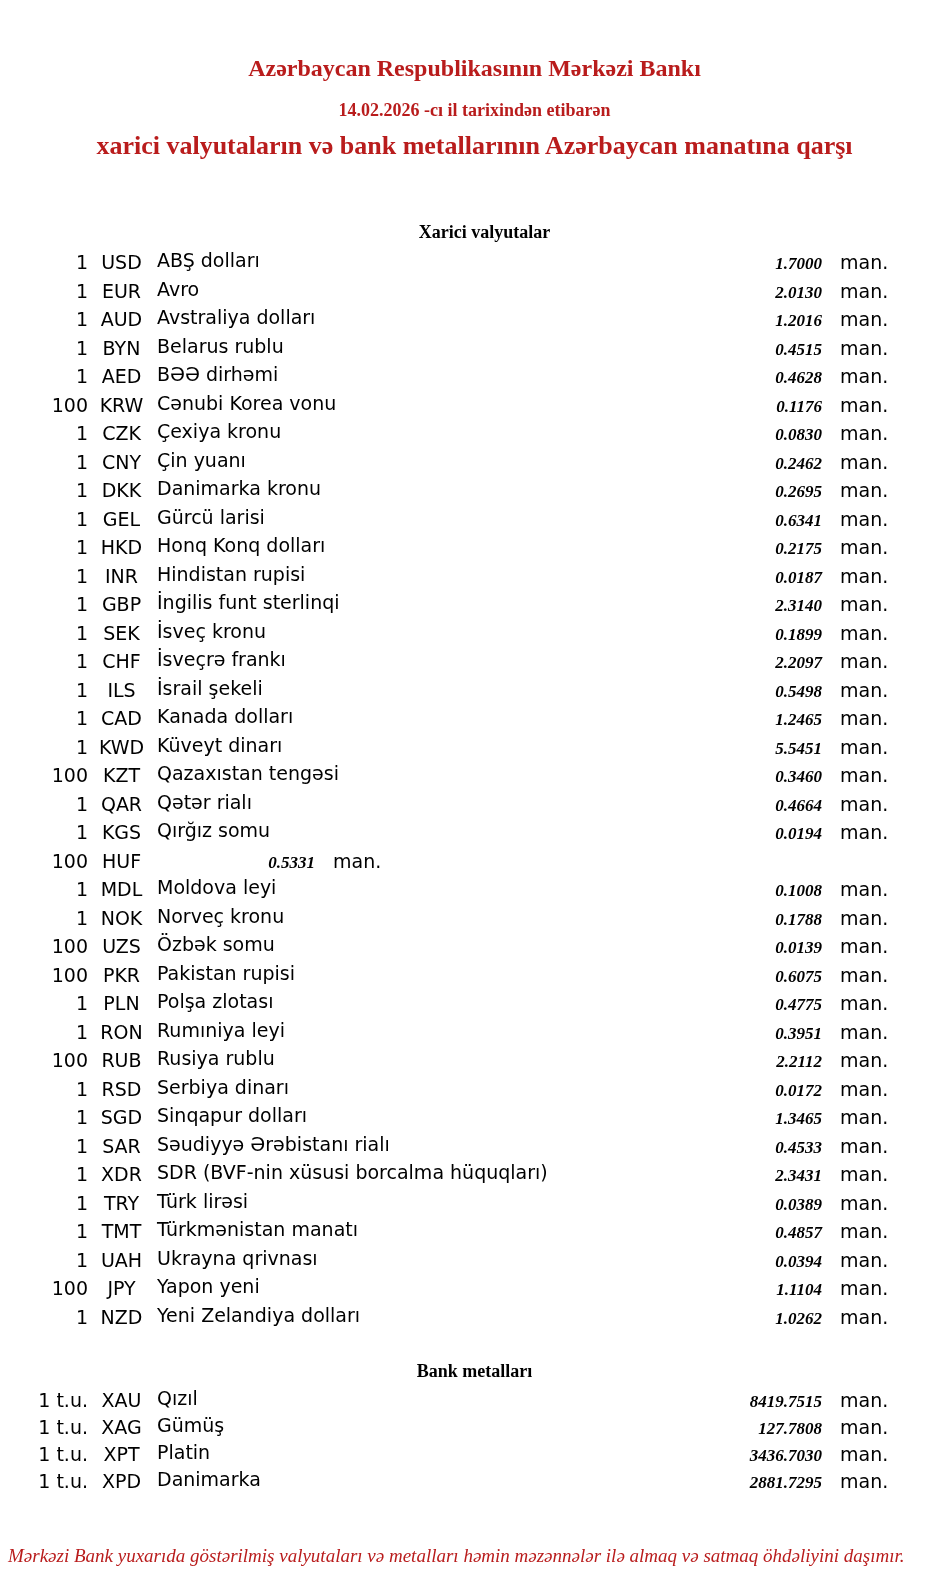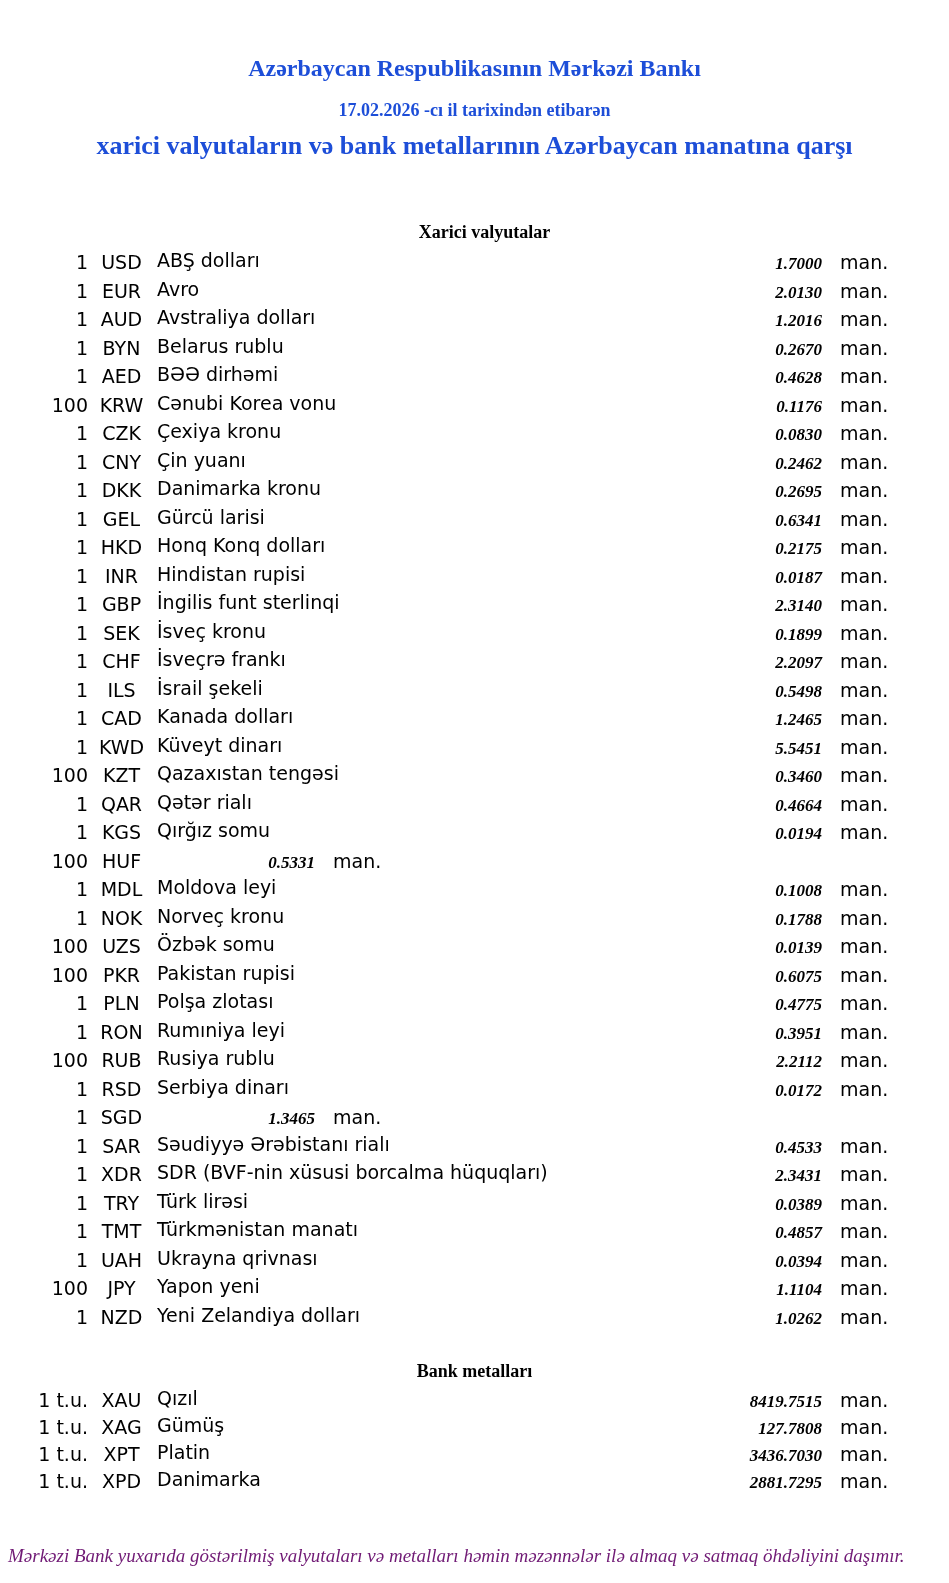--- a/index.html
+++ b/index.html
@@ -3,21 +3,21 @@
 <meta charset="utf-8">
 <style>
   html,body{margin:0;padding:0;background:#ffffff;}
   .doc{
     position:relative;width:949px;height:1583px;margin:0 auto;
     background:#ffffff;color:#000000;overflow:hidden;
     font-family:"DejaVu Sans",sans-serif;
   }
   .hdr{
     font-family:"Liberation Serif",serif;font-weight:bold;
-    text-align:center;color:#1d4ed8;
+    text-align:center;color:#b91c1c;
   }
   .title{font-size:24px;line-height:28px;padding-top:54px;}
   .date-line{font-size:18px;line-height:22px;margin-top:17px;}
   .subtitle{font-size:26px;line-height:23px;margin-top:13px;}
   .section-title{
     font-family:"Liberation Serif",serif;font-weight:bold;
     font-size:18px;line-height:22px;text-align:center;
   }
   .currencies-title{margin-top:64px;padding-left:20px;}
   .metals-title{margin-top:26px;}
@@ -38,30 +38,30 @@
   .rate{
     width:160px;text-align:right;flex:none;
     font-family:"Liberation Serif",serif;
     font-style:italic;font-weight:bold;font-size:17px;
     white-space:nowrap;
   }
   .unit{padding-left:18px;font-size:19px;flex:none;}
   .footer{
     margin-top:48px;padding-left:8px;
     font-family:"Liberation Serif",serif;font-style:italic;
-    font-size:19px;line-height:22px;color:#701a75;
+    font-size:19px;line-height:22px;color:#b91c1c;
   }
 </style>
 </head>
 <body>
 
 <div class="doc">
 
   <div class="hdr title">Azərbaycan Respublikasının Mərkəzi Bankı</div>
-  <div class="hdr date-line">17.02.2026 -cı il tarixindən etibarən</div>
+  <div class="hdr date-line">14.02.2026 -cı il tarixindən etibarən</div>
   <div class="hdr subtitle">xarici valyutaların və bank metallarının Azərbaycan manatına qarşı</div>
 
   <div class="section-title currencies-title">Xarici valyutalar</div>
 
   <div class="table currencies-table">
 
       <div class="row crow">
         <span class="qty">1</span>
         <span class="code">USD</span>
         <span class="name">ABŞ dolları</span>
@@ -82,21 +82,21 @@
         <span class="code">AUD</span>
         <span class="name">Avstraliya dolları</span>
         <span class="rate">1.2016</span>
         <span class="unit">man.</span>
       </div>
 
       <div class="row crow">
         <span class="qty">1</span>
         <span class="code">BYN</span>
         <span class="name">Belarus rublu</span>
-        <span class="rate">0.2670</span>
+        <span class="rate">0.4515</span>
         <span class="unit">man.</span>
       </div>
 
       <div class="row crow">
         <span class="qty">1</span>
         <span class="code">AED</span>
         <span class="name">BƏƏ dirhəmi</span>
         <span class="rate">0.4628</span>
         <span class="unit">man.</span>
       </div>
@@ -296,20 +296,21 @@
         <span class="qty">1</span>
         <span class="code">RSD</span>
         <span class="name">Serbiya dinarı</span>
         <span class="rate">0.0172</span>
         <span class="unit">man.</span>
       </div>
 
       <div class="row crow">
         <span class="qty">1</span>
         <span class="code">SGD</span>
+        <span class="name">Sinqapur dolları</span>
         <span class="rate">1.3465</span>
         <span class="unit">man.</span>
       </div>
 
       <div class="row crow">
         <span class="qty">1</span>
         <span class="code">SAR</span>
         <span class="name">Səudiyyə Ərəbistanı rialı</span>
         <span class="rate">0.4533</span>
         <span class="unit">man.</span>

